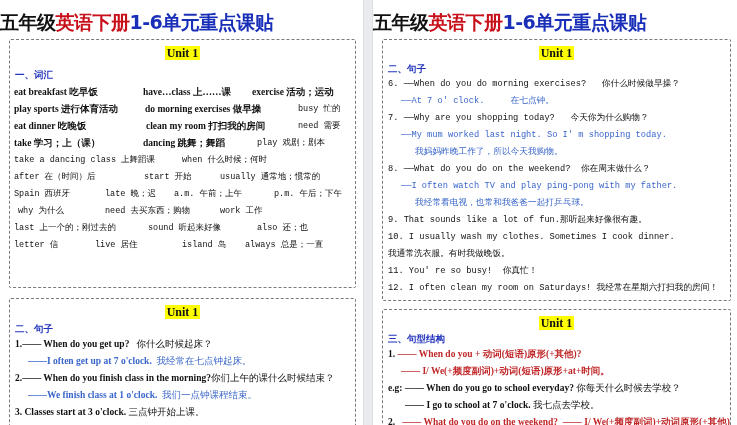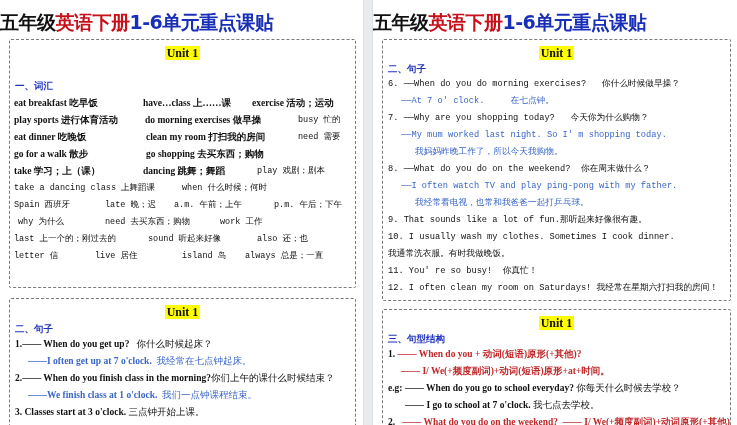--- a/index.html
+++ b/index.html
@@ -50,49 +50,50 @@
 </head>
 <body>
 
 <div class="page left">
   <div class="title">
     <span class="t-black">五年级</span><span class="t-red">英语下册</span><span class="t-blue">1-6单元重点课贴</span>
   </div>
 
   <div class="box" style="left:9px; top:39px; width:347px; height:249px;">
     <div class="unit"><span>Unit  1</span></div>
-    <div class="sec-head" style="margin-top:20px;">一、词汇</div>
+    <div class="sec-head" style="margin-top:9px;">一、词汇</div>
     <div style="margin-top:2px;">
       <div class="row">
         <span class="b" style="left:4px">eat breakfast 吃早饭</span>
         <span class="b" style="left:133px">have…class 上……课</span>
         <span class="b" style="left:242px">exercise 活动；运动</span>
       </div>
       <div class="row">
         <span class="b" style="left:4px">play sports 进行体育活动</span>
         <span class="b" style="left:135px">do morning exercises 做早操</span>
         <span class="m" style="left:288px">busy 忙的</span>
       </div>
       <div class="row">
         <span class="b" style="left:4px">eat dinner 吃晚饭</span>
         <span class="b" style="left:136px">clean my room 打扫我的房间</span>
         <span class="m" style="left:288px">need 需要</span>
       </div>
       <div class="row">
-        <span class="b" style="left:4px">go for a walk 散步</span>
-        <span class="b" style="left:136px">go shopping 去买东西；购物</span>
-      </div>
-      <div class="row">
         <span class="b" style="left:4px">take 学习；上（课）</span>
         <span class="b" style="left:133px">dancing 跳舞；舞蹈</span>
         <span class="m" style="left:247px">play 戏剧；剧本</span>
       </div>
       <div class="row">
         <span class="m" style="left:4px">take a dancing class 上舞蹈课</span>
         <span class="m" style="left:172px">when 什么时候；何时</span>
+      </div>
+      <div class="row">
+        <span class="m" style="left:4px">after 在（时间）后</span>
+        <span class="m" style="left:134px">start 开始</span>
+        <span class="m" style="left:210px">usually 通常地；惯常的</span>
       </div>
       <div class="row">
         <span class="m" style="left:4px">Spain 西班牙</span>
         <span class="m" style="left:95px">late 晚；迟</span>
         <span class="m" style="left:164px">a.m. 午前；上午</span>
         <span class="m" style="left:264px">p.m. 午后；下午</span>
       </div>
       <div class="row">
         <span class="m" style="left:8px">why 为什么</span>
         <span class="m" style="left:95px">need 去买东西；购物</span>

